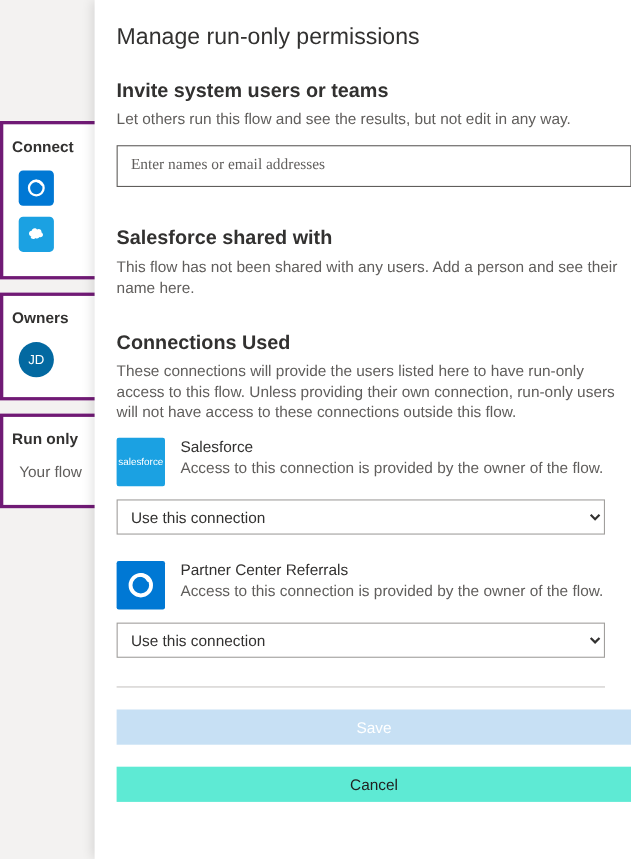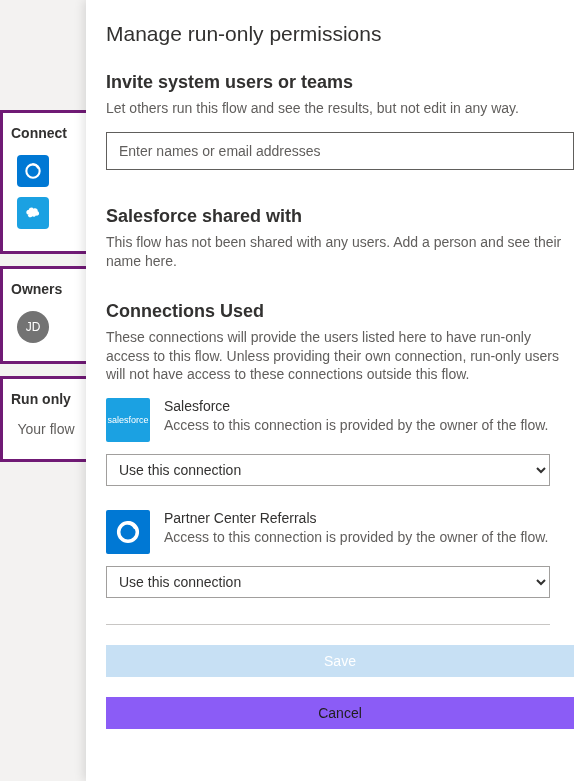--- a/index.html
+++ b/index.html
@@ -49,21 +49,21 @@
       background: #0078d4;
     }
     .bg-icon.sf {
       background: #1ba1e2;
     }
     .bg-icon svg { width: 20px; height: 20px; }
     .avatar {
       width: 32px;
       height: 32px;
       border-radius: 50%;
-      background: #737373;
+      background: #0369a1;
       color: #fff;
       display: flex;
       align-items: center;
       justify-content: center;
       font-size: 12px;
       font-weight: 400;
       margin: 6px 6px;
     }
     .bg-text {
       color: #605e5c;
@@ -100,21 +100,21 @@
       font-size: 14px;
       color: #605e5c;
       margin-bottom: 14px;
       line-height: 1.35;
     }
     .invite-input {
       width: 100%;
       border: 1px solid #605e5c;
       padding: 10px 12px;
       font-size: 14px;
-      font-family: Liberation Sans, sans-serif;
+      font-family: Liberation Serif, serif;
       color: #701a75;
       outline: none;
       margin-bottom: 36px;
     }
     .invite-input::placeholder { color: #605e5c; }
     .connections-block {
       margin-top: 8px;
     }
     .conn-item {
       display: flex;
@@ -176,21 +176,21 @@
       font-size: 14px;
       font-family: inherit;
       cursor: pointer;
     }
     .btn-save {
       background: #c7e0f4;
       color: #ffffff;
       cursor: default;
     }
     .btn-cancel {
-      background: #8b5cf6;
+      background: #5eead4;
       color: #201f1e;
     }
   </style>
 </head>
 <body>
 
 <div class="bg-left">
 
   <div class="bg-card">
     <div class="bg-card-title">Connect</div>

